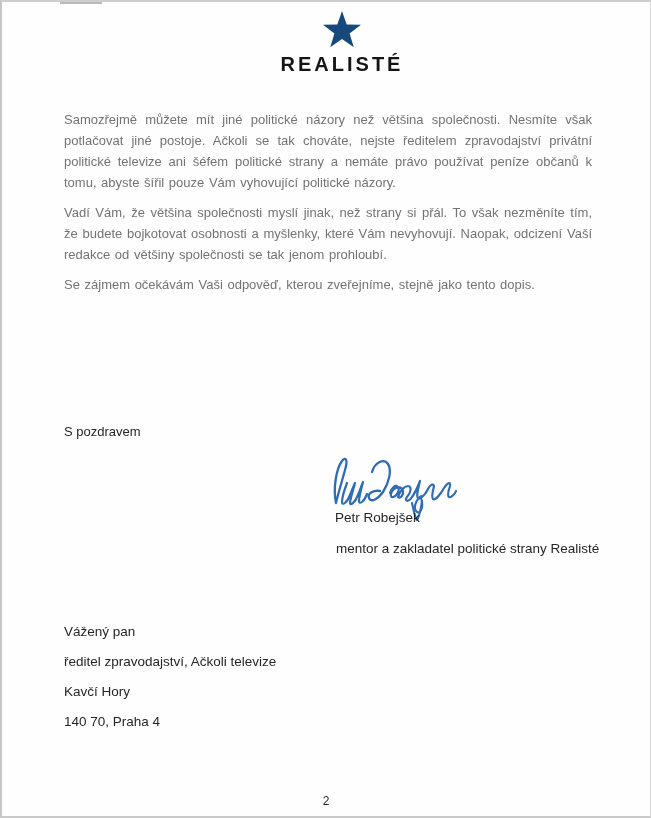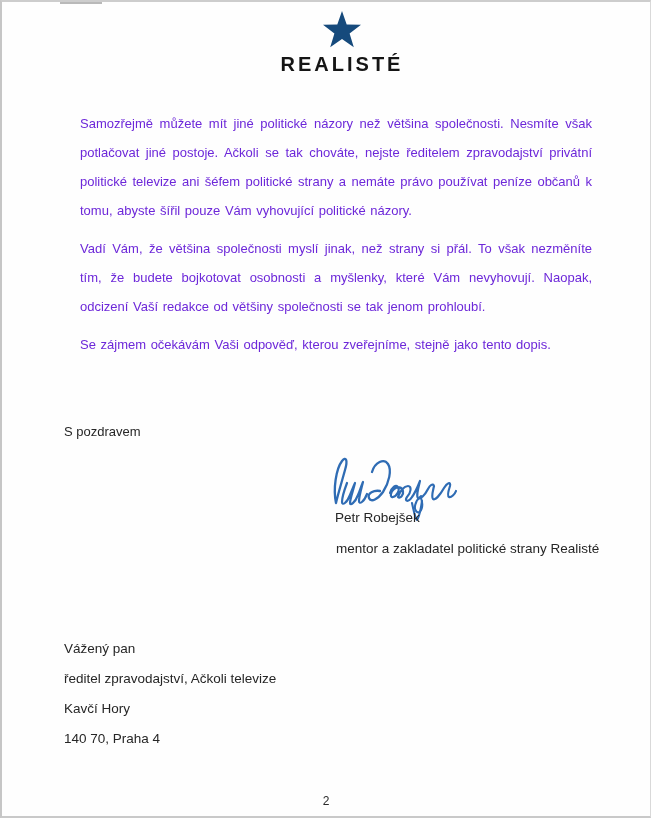--- a/index.html
+++ b/index.html
@@ -44,26 +44,26 @@
     font-weight: bold;
     letter-spacing: 3px;
     color: #151515;
   }
   .letter-body {
     position: absolute;
     left: 62px; top: 107px;
     width: 528px;
   }
   .letter-body p {
-    margin: 0 0 9px 16px;
+    margin: 0 0 9px 0;
     font-size: 13px;
-    line-height: 29px;
+    line-height: 21px;
     text-align: justify;
     word-spacing: 1px;
-    color: #6d28d9;
+    color: #737373;
   }
   .closing {
     position: absolute;
     left: 62px; top: 422px;
     font-size: 13px;
   }
   .signature-svg {
     position: absolute;
     left: 326px; top: 449px;
     pointer-events: none;
@@ -74,21 +74,21 @@
     font-size: 13.5px;
     text-align: right;
   }
   .signer-title {
     position: absolute;
     left: 334px; top: 539px;
     font-size: 13.5px;
   }
   .recipient {
     position: absolute;
-    left: 62px; top: 639px;
+    left: 62px; top: 622px;
   }
   .recipient div {
     font-size: 13.5px;
     height: 30px;
     line-height: 16px;
   }
   .page-number {
     position: absolute;
     left: 0; right: 0; top: 792px;
     text-align: center;

